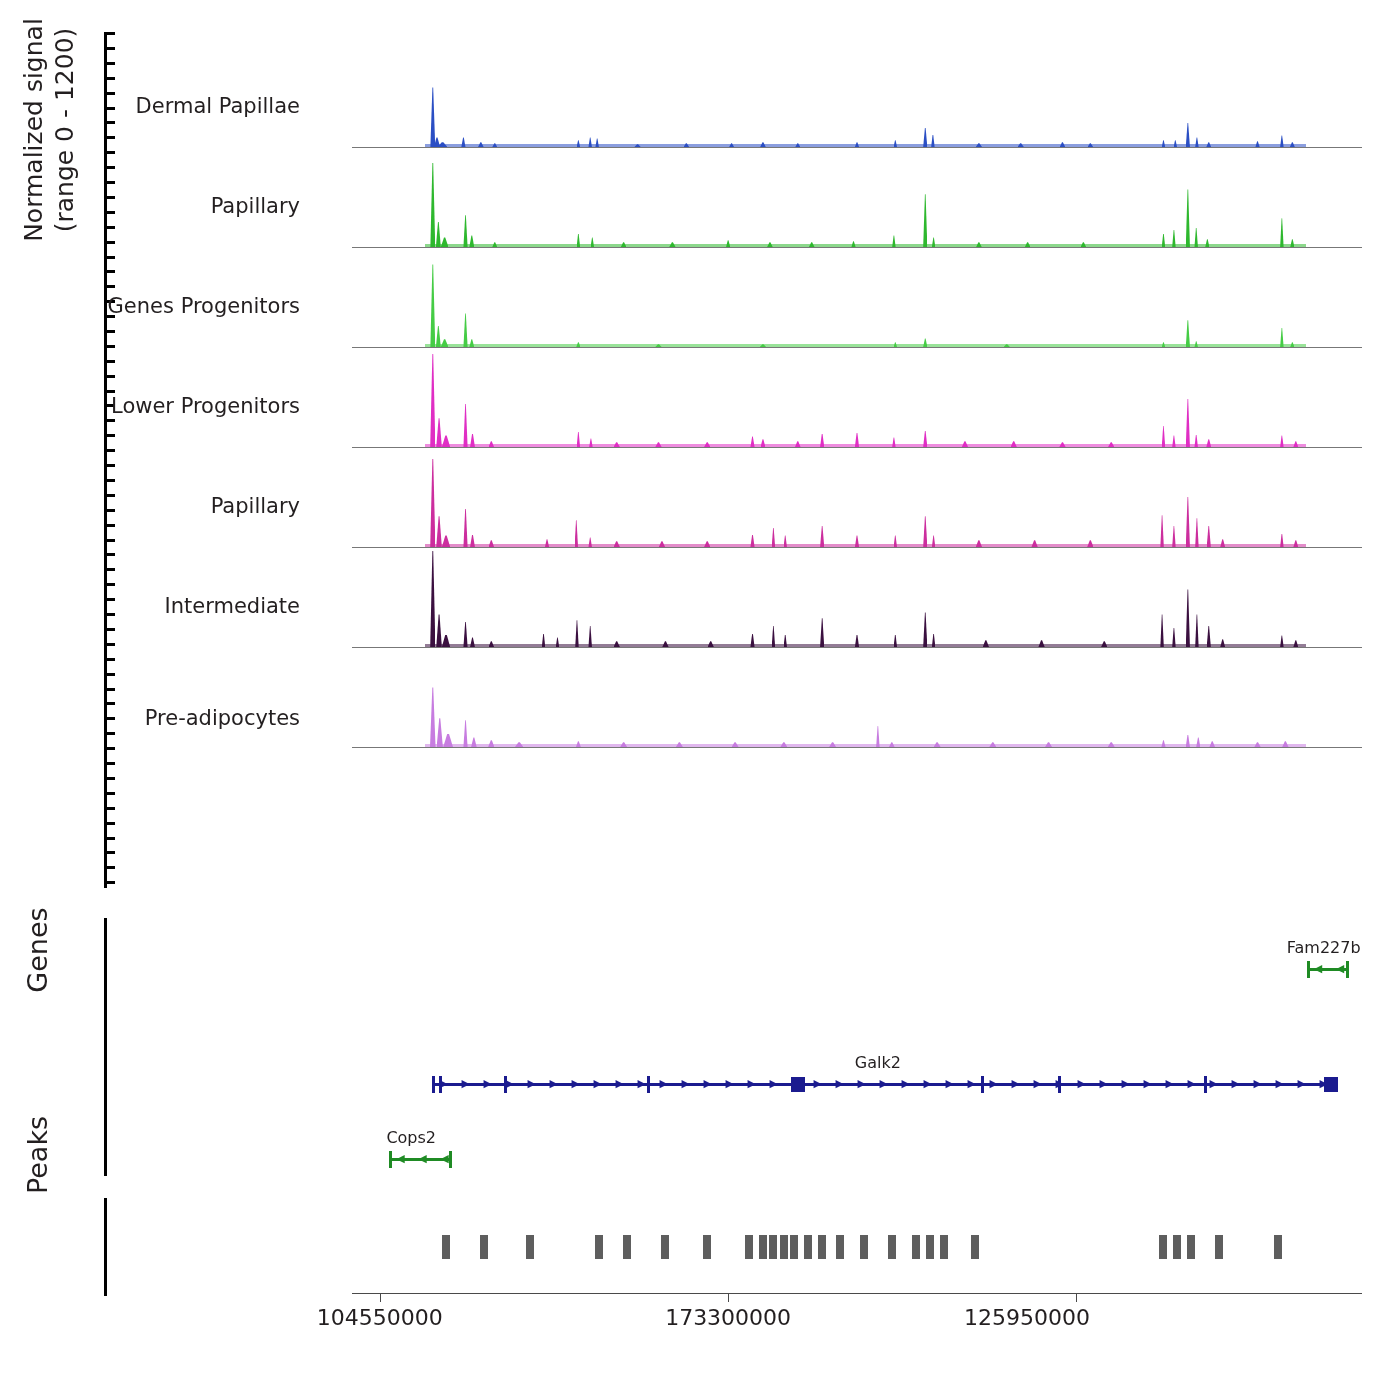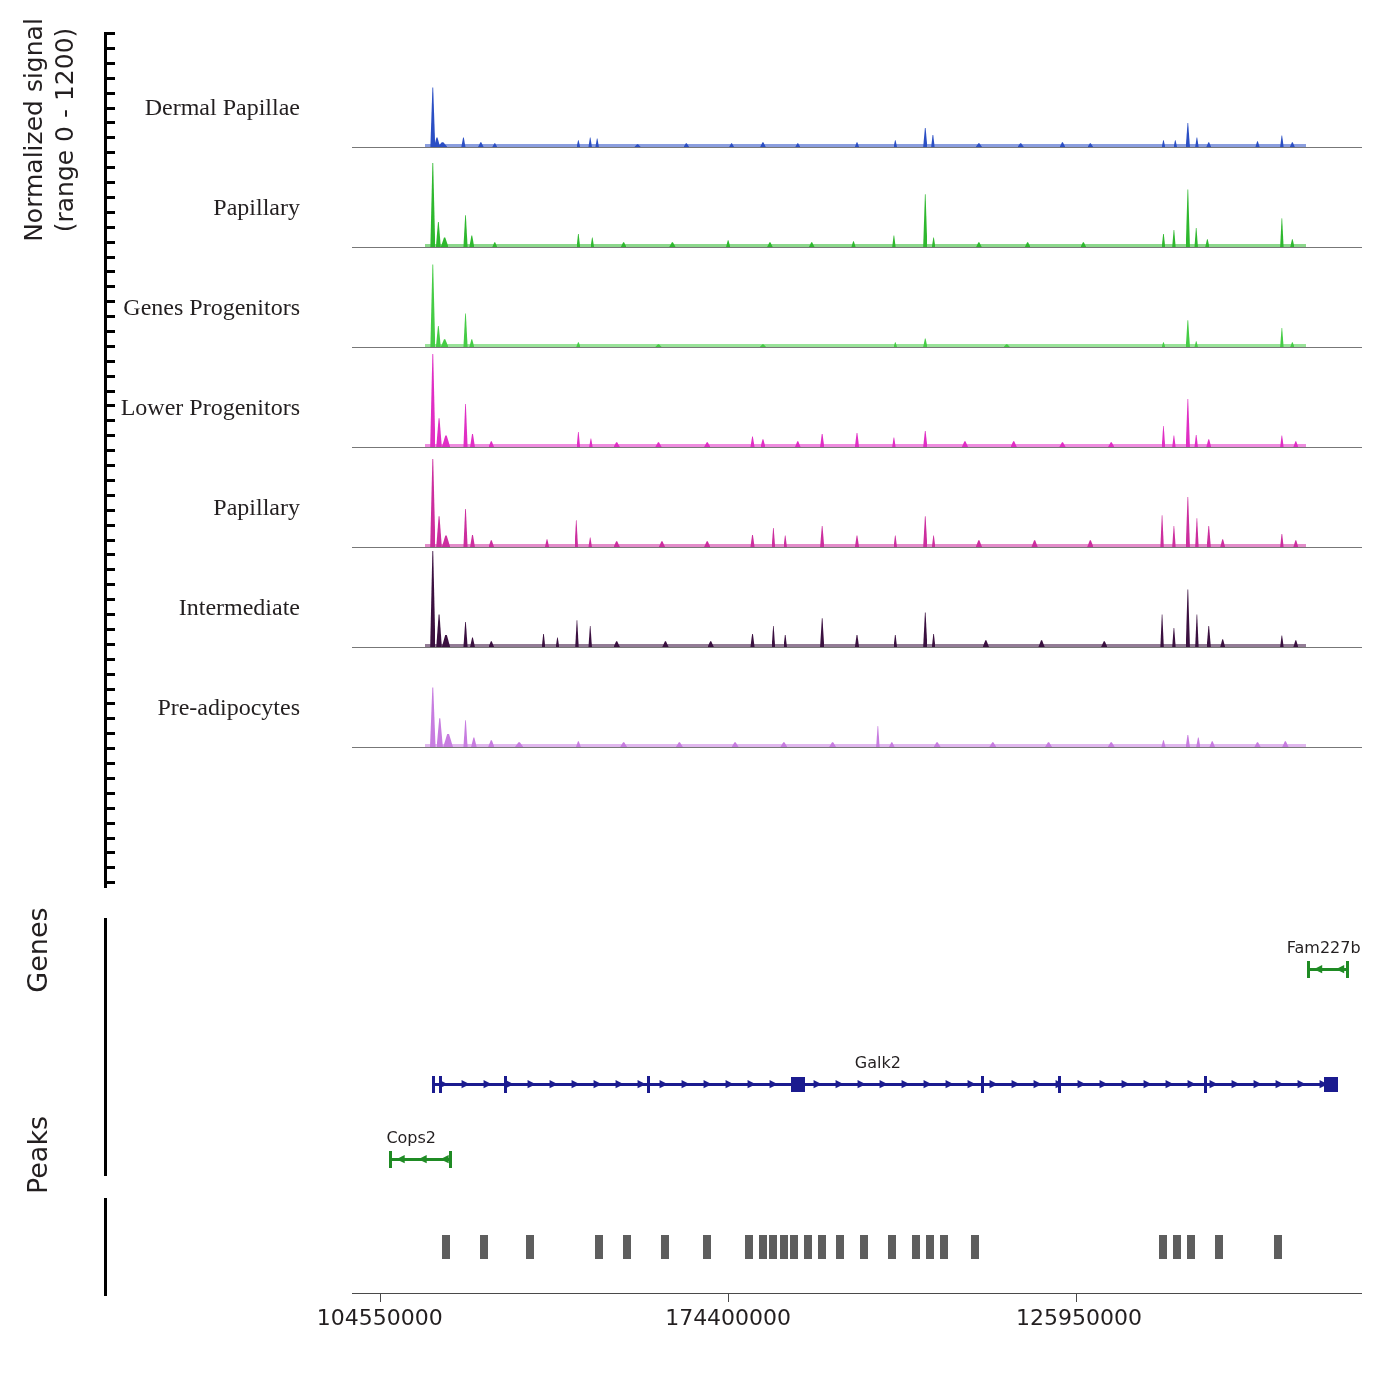--- a/index.html
+++ b/index.html
@@ -18,21 +18,21 @@
   }
   #ylabel .l2{display:block;}
 
   
   .spine{position:absolute;background:#000;}
 
   
   .track{position:absolute;left:352px;width:1010px;}
   .track-label{
     position:absolute;right:1062px;white-space:nowrap;
-    font-size:24px;color:#231f20;text-align:right;font-family:Liberation Serif, serif;
+    font-size:21px;color:#231f20;text-align:right;
   }
   .baseline{position:absolute;left:0;right:0;bottom:0;height:1px;background:#4a4a4a;opacity:.75;}
   .peakwrap{position:absolute;left:0;right:0;bottom:1px;top:0;}
   .pk{position:absolute;bottom:0;}
 
   
   #genes-spine{left:104px;top:918px;width:3px;height:258px;background:#000;}
   #genes-title{
     left:22px;top:1010px;width:120px;transform:rotate(-90deg);transform-origin:left top;
     font-size:27px;text-align:center;
@@ -331,21 +331,21 @@
           <div class="pk" style="left: 843.176px; width: 3.48276px; height: 32.64px; background: rgb(59, 16, 64); clip-path: polygon(0% 100%, 42% 0%, 58% 0%, 100% 100%);"></div>
           <div class="pk" style="left: 854.669px; width: 4.17931px; height: 21.12px; background: rgb(59, 16, 64); clip-path: polygon(0% 100%, 42% 0%, 58% 0%, 100% 100%);"></div>
           <div class="pk" style="left: 868.252px; width: 4.87586px; height: 7.68px; background: rgb(59, 16, 64); clip-path: polygon(0% 100%, 42% 0%, 58% 0%, 100% 100%);"></div>
           <div class="pk" style="left: 928.155px; width: 3.48276px; height: 11.52px; background: rgb(59, 16, 64); clip-path: polygon(0% 100%, 42% 0%, 58% 0%, 100% 100%);"></div>
           <div class="pk" style="left: 941.39px; width: 4.87586px; height: 6.72px; background: rgb(59, 16, 64); clip-path: polygon(0% 100%, 42% 0%, 58% 0%, 100% 100%);"></div>
           <div class="pk" style="left: 73.1379px; width: 881.138px; height: 3px; background: rgb(59, 16, 64); opacity: 0.55;"></div>
         </div>
         <div class="baseline"></div>
       </div>
       <div class="track" style="top: 652px; height: 96px;">
-        <div class="track-label" style="top: 42px;">Pre-adipocytes</div>
+        <div class="track-label" style="top: 54px;">Pre-adipocytes</div>
         <div class="peakwrap">
           <div class="pk" style="left: 78.0138px; width: 5.57241px; height: 59.52px; background: rgb(199, 124, 224); clip-path: polygon(0% 100%, 42% 0%, 58% 0%, 100% 100%);"></div>
           <div class="pk" style="left: 84.631px; width: 6.26897px; height: 28.8px; background: rgb(199, 124, 224); clip-path: polygon(0% 100%, 42% 0%, 58% 0%, 100% 100%);"></div>
           <div class="pk" style="left: 91.2483px; width: 9.75172px; height: 13.44px; background: rgb(199, 124, 224); clip-path: polygon(0% 100%, 42% 0%, 58% 0%, 100% 100%);"></div>
           <div class="pk" style="left: 111.448px; width: 4.17931px; height: 26.88px; background: rgb(199, 124, 224); clip-path: polygon(0% 100%, 42% 0%, 58% 0%, 100% 100%);"></div>
           <div class="pk" style="left: 119.11px; width: 5.57241px; height: 9.6px; background: rgb(199, 124, 224); clip-path: polygon(0% 100%, 42% 0%, 58% 0%, 100% 100%);"></div>
           <div class="pk" style="left: 136.176px; width: 6.26897px; height: 6.72px; background: rgb(199, 124, 224); clip-path: polygon(0% 100%, 42% 0%, 58% 0%, 100% 100%);"></div>
           <div class="pk" style="left: 162.993px; width: 8.35862px; height: 4.8px; background: rgb(199, 124, 224); clip-path: polygon(0% 100%, 42% 0%, 58% 0%, 100% 100%);"></div>
           <div class="pk" style="left: 223.941px; width: 4.87586px; height: 5.76px; background: rgb(199, 124, 224); clip-path: polygon(0% 100%, 42% 0%, 58% 0%, 100% 100%);"></div>
           <div class="pk" style="left: 268.172px; width: 6.96552px; height: 4.8px; background: rgb(199, 124, 224); clip-path: polygon(0% 100%, 42% 0%, 58% 0%, 100% 100%);"></div>
@@ -476,18 +476,18 @@
       <div class="peakbox" style="left: 1187.34px; top: 1235px;"></div>
       <div class="peakbox" style="left: 1215.21px; top: 1235px;"></div>
       <div class="peakbox" style="left: 1274.41px; top: 1235px;"></div>
     </div>
 
   <div class="abs" id="xaxis"></div>
   <div id="xticks">
       <div class="xtick" style="left: 379.862px;"></div>
       <div class="xticklab" style="left: 379.862px;">104550000</div>
       <div class="xtick" style="left: 728.138px;"></div>
-      <div class="xticklab" style="left: 728.138px;">174400000</div>
+      <div class="xticklab" style="left: 728.138px;">173300000</div>
       <div class="xtick" style="left: 1076.41px;"></div>
-      <div class="xticklab" style="left: 1079px;">125950000</div>
+      <div class="xticklab" style="left: 1027px;">125950000</div>
     </div>
 
 </div>
 
 </body></html>

